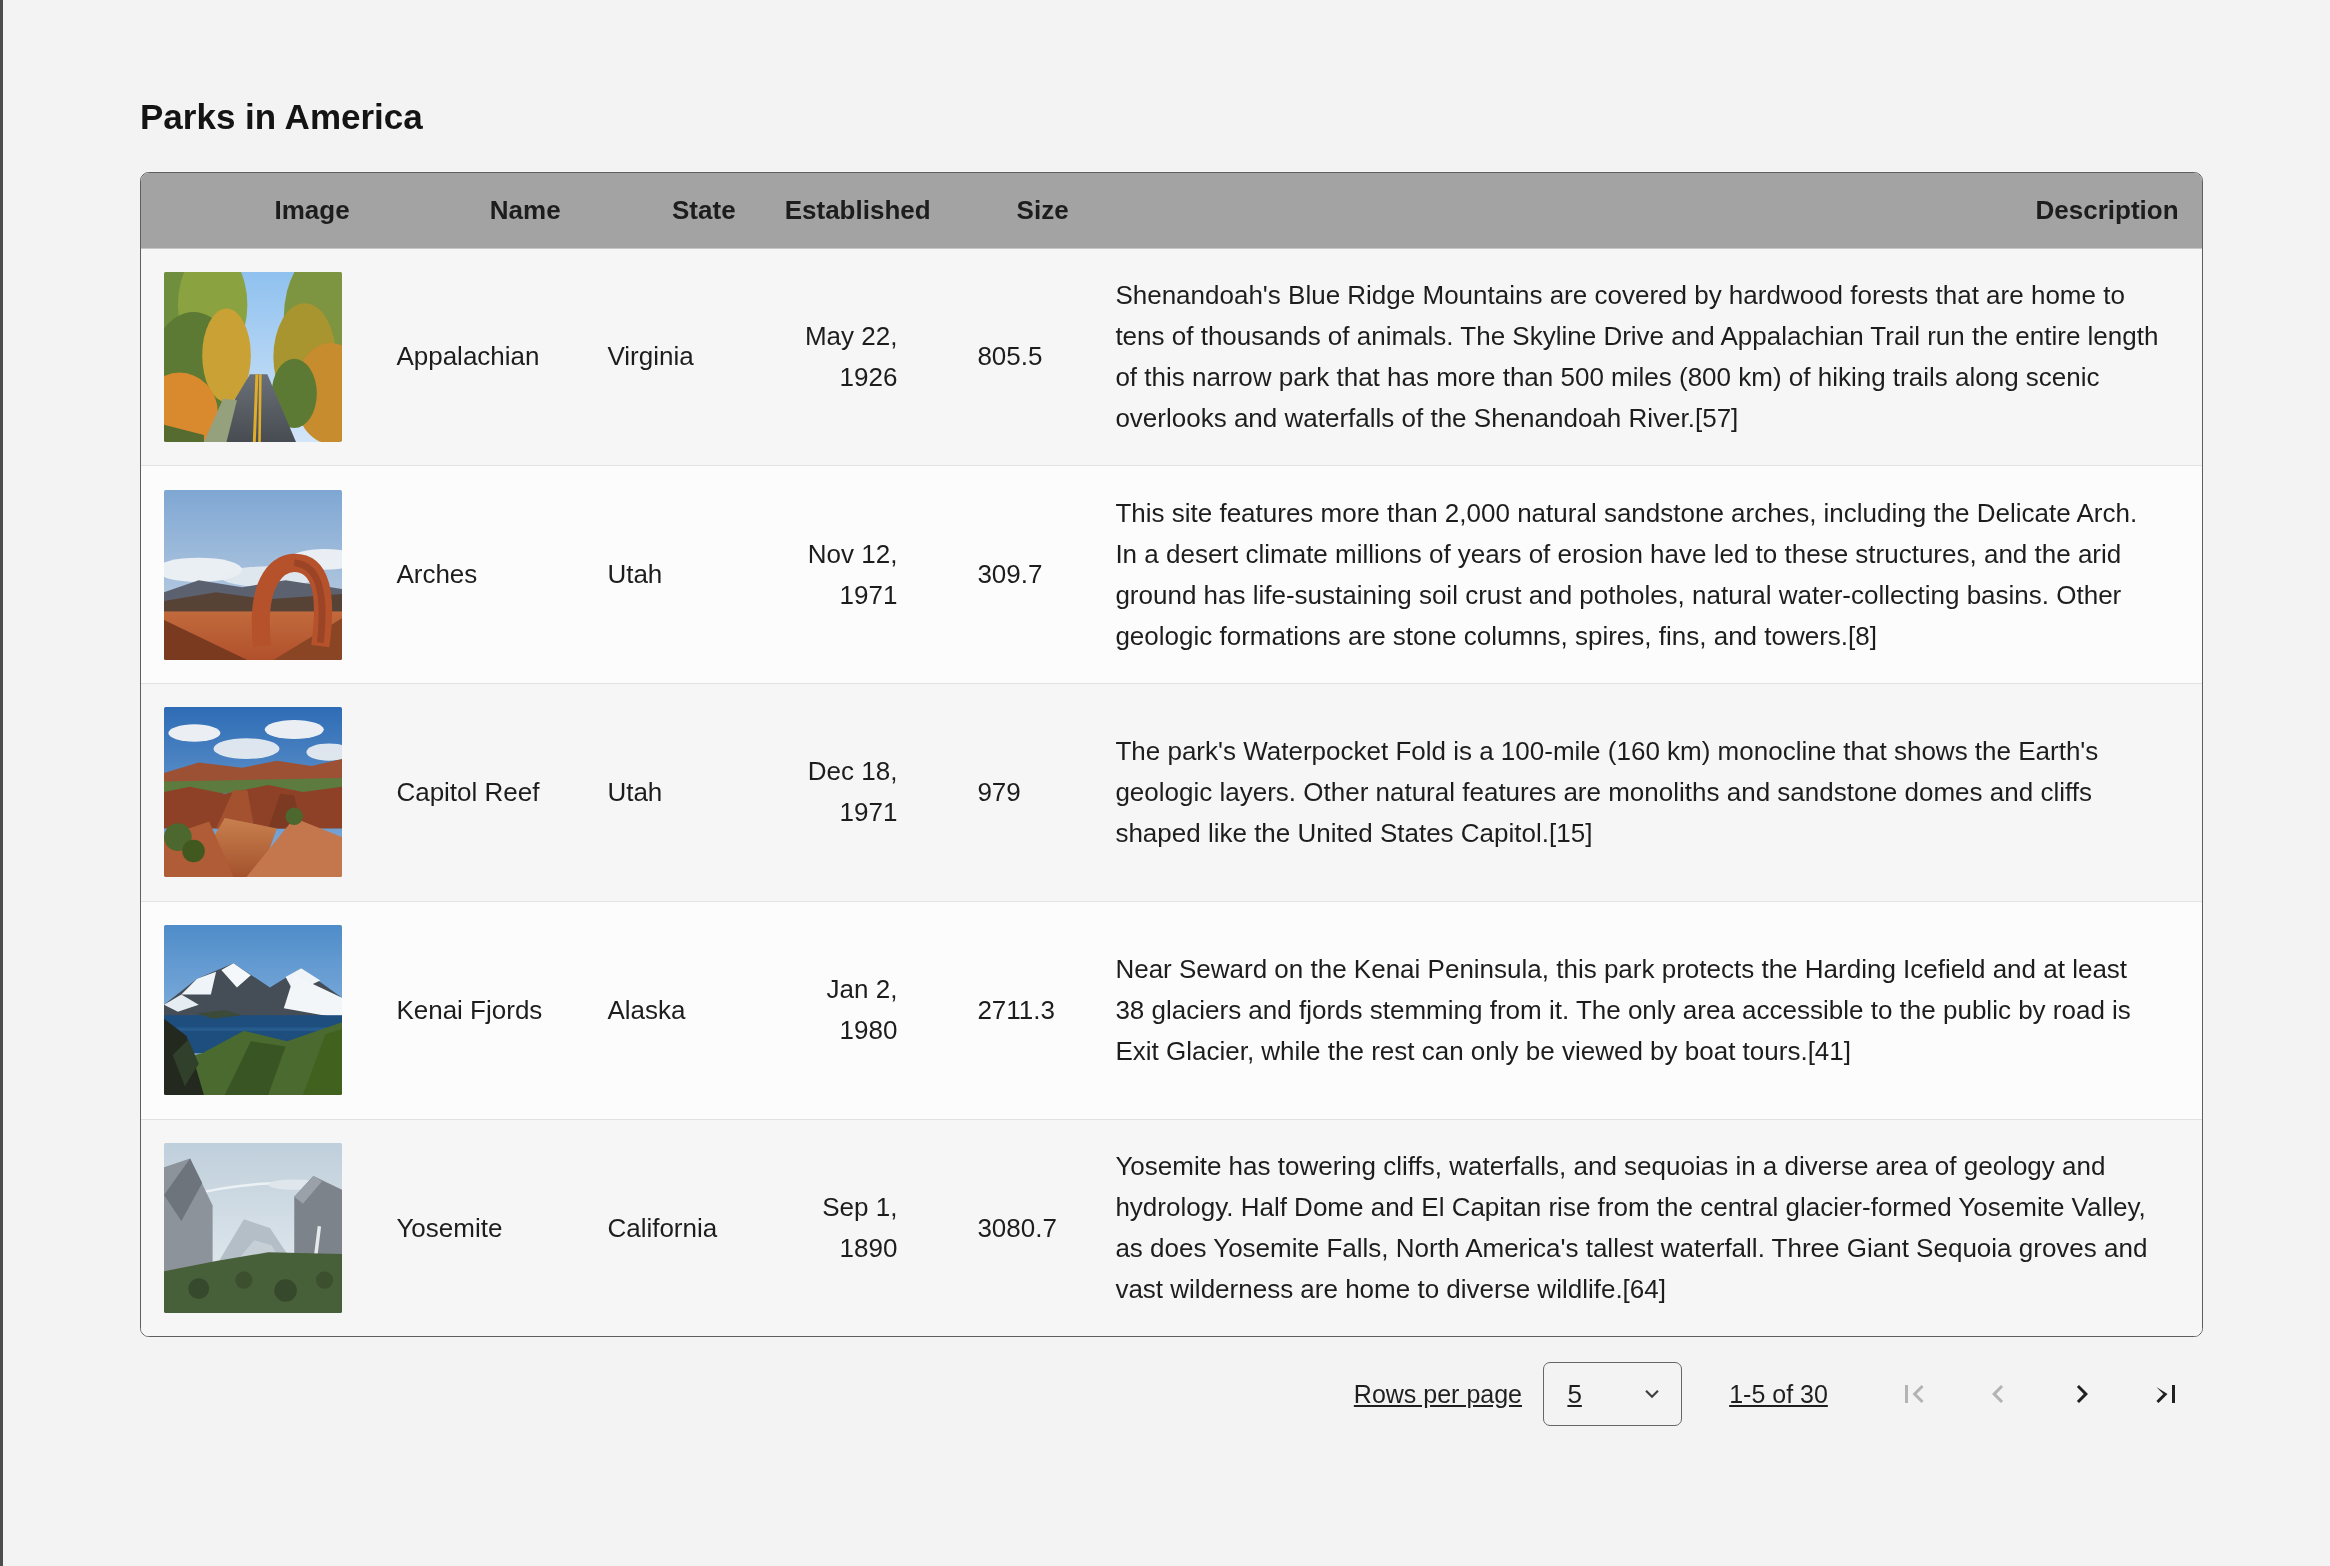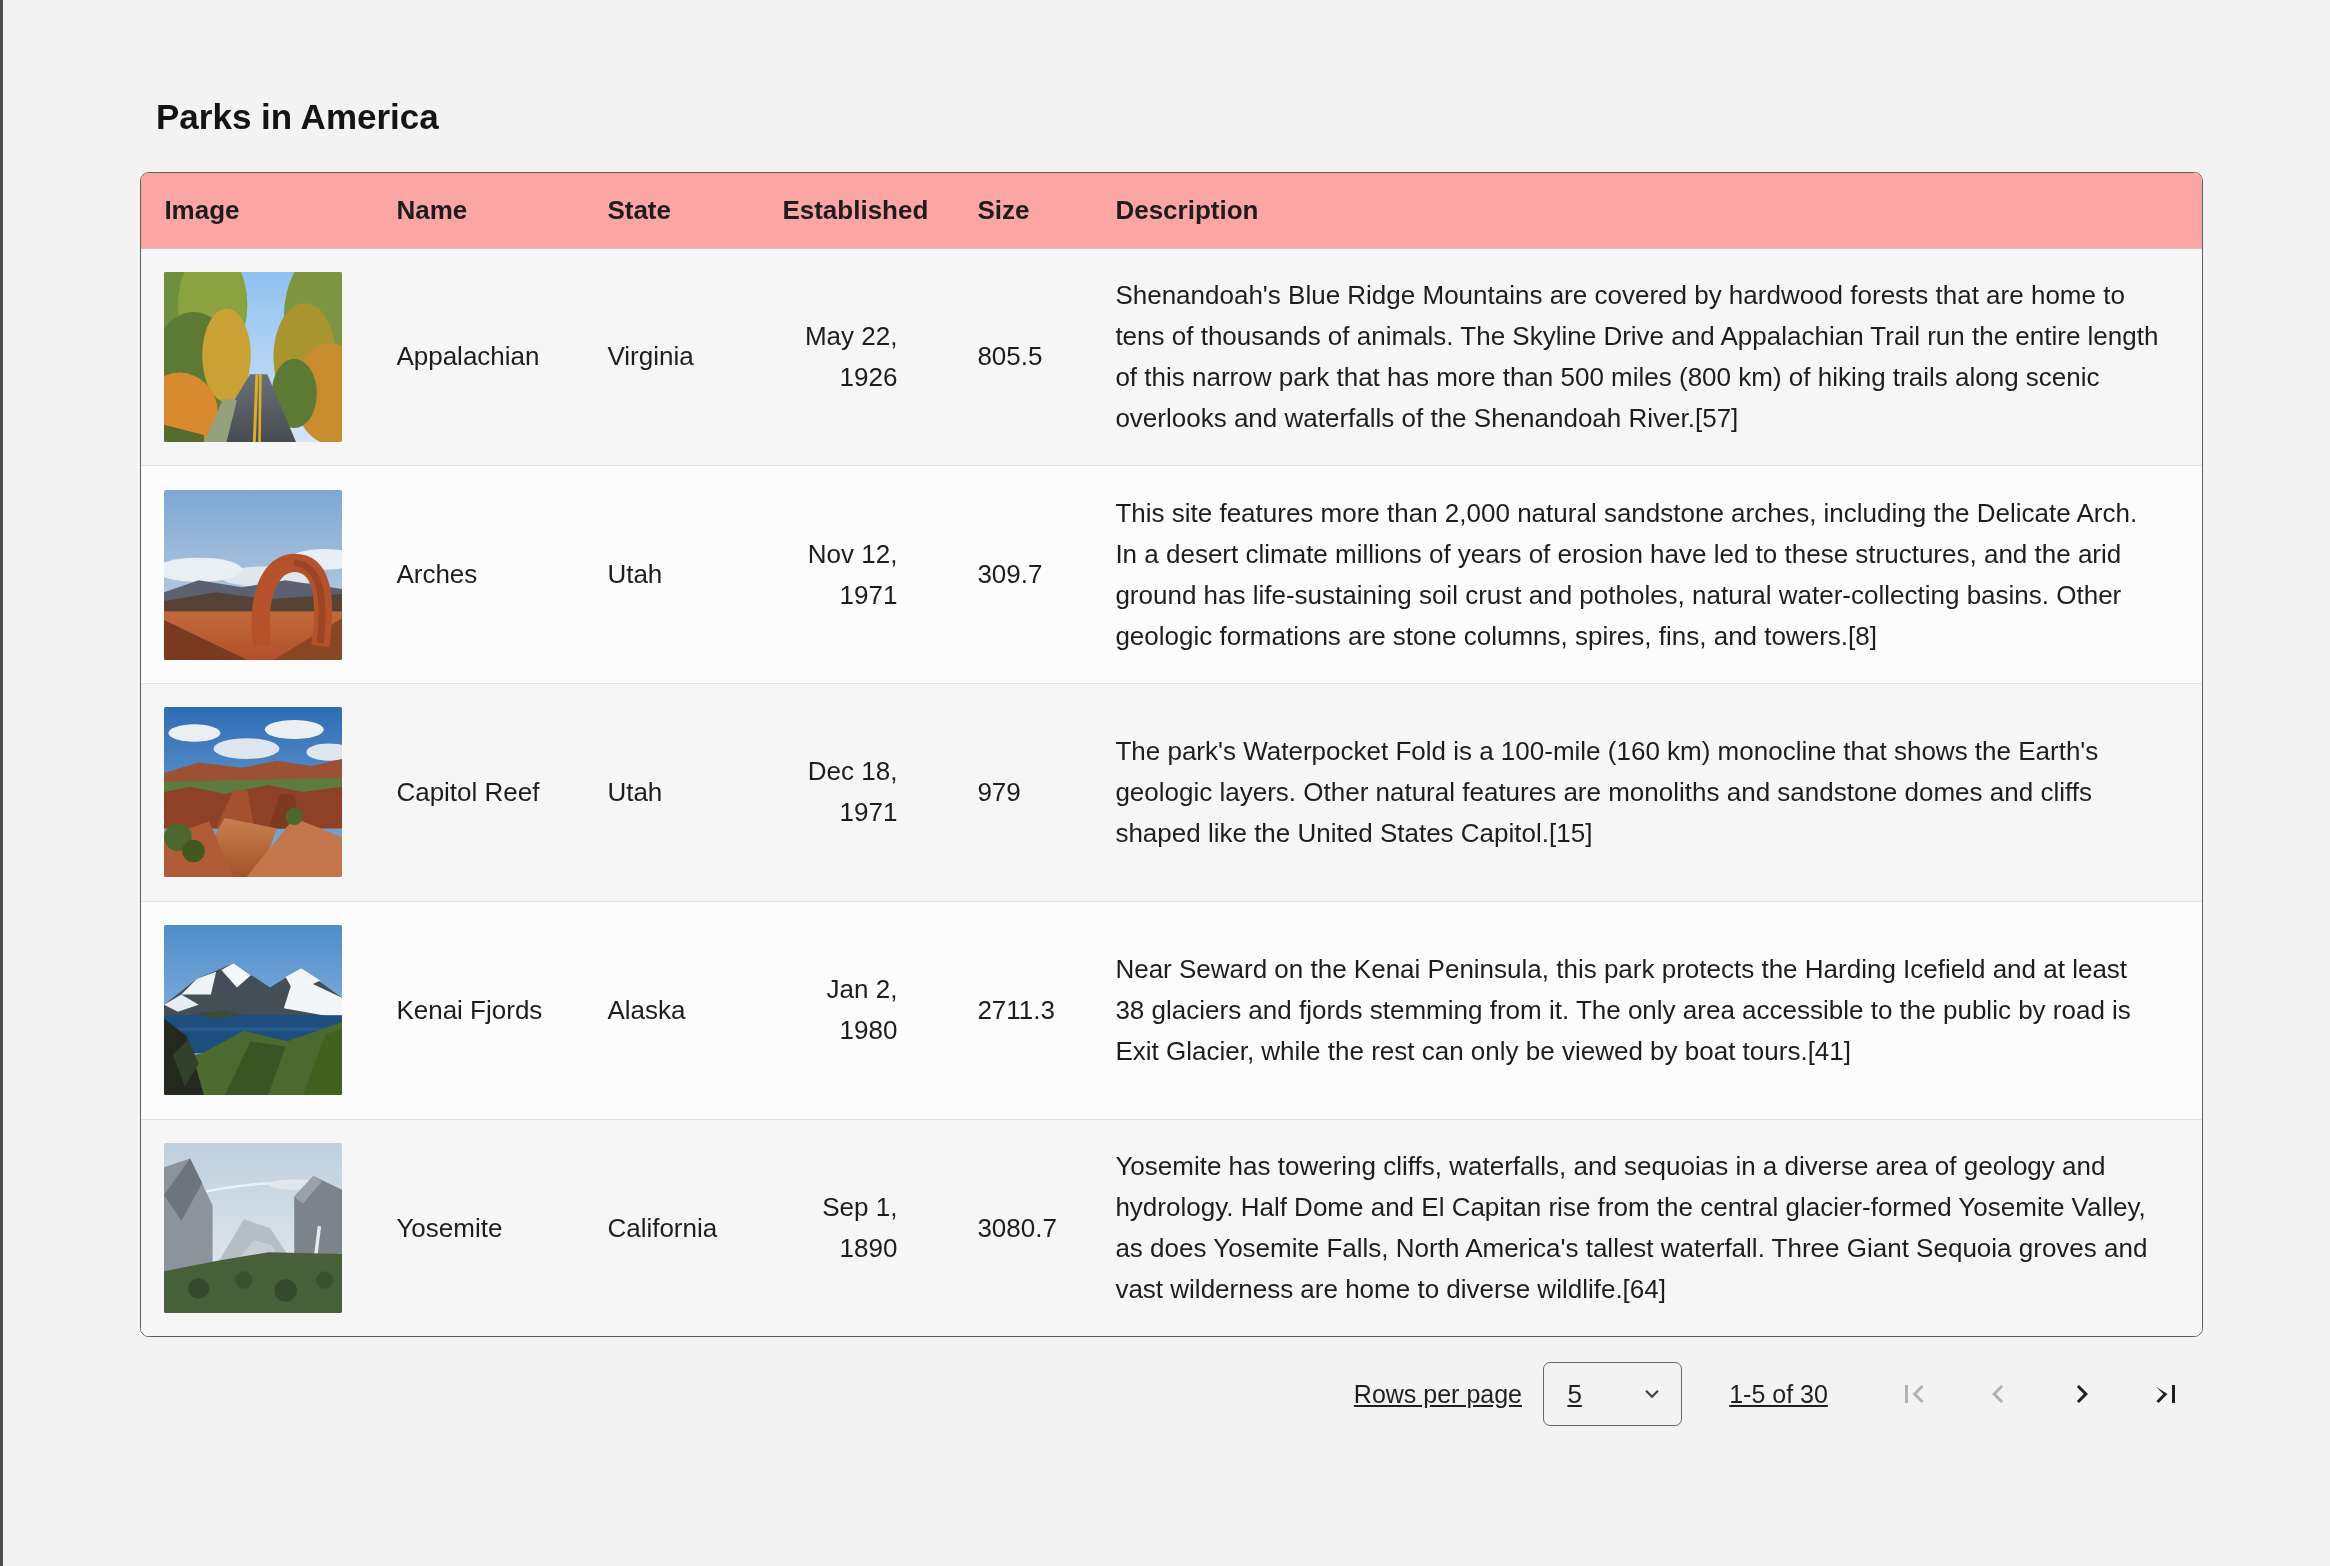--- a/index.html
+++ b/index.html
@@ -7,42 +7,42 @@
     width:2330px;height:1566px;
     background:#f3f3f3;
     font-family:"Liberation Sans",sans-serif;
     color:#1b1b1b;
     position:relative;
     overflow:hidden;
   }
   .screen-left-edge{position:absolute;left:0;top:0;width:2.6px;height:1566px;background:#4d4d4d;}
 
   .page-title{
-    position:absolute;left:156px;top:96px;
+    position:absolute;left:140px;top:96px;
     font-size:35px;font-weight:700;color:#141414;line-height:42px;
   }
 
   .table-card{
     position:absolute;left:140px;top:172px;width:2063px;
     background:#fafafa;
     border:1.7px solid #5f5f5f;border-radius:8.7px;
     overflow:hidden;
     box-sizing:border-box;
   }
   table{width:100%;border-collapse:collapse;table-layout:fixed;}
   col.c-image{width:232px;}
   col.c-name{width:211px;}
   col.c-state{width:175px;}
   col.c-established{width:195px;}
   col.c-size{width:138px;}
 
   thead th{
-    height:75px;background:#fca5a5;
+    height:75px;background:#a3a3a3;
     font-size:26px;font-weight:700;color:#1d1d1d;
-    text-align:left;padding:0 23.4px;
+    text-align:right;padding:0 23.4px;
     border-bottom:0.9px solid #c6c6c6;
     box-sizing:border-box;
   }
   tbody td{
     padding:23.4px;
     font-size:26px;line-height:41px;color:#1d1d1d;
     vertical-align:middle;
     border-bottom:0.9px solid #e2e2e2;
     box-sizing:border-box;
   }

